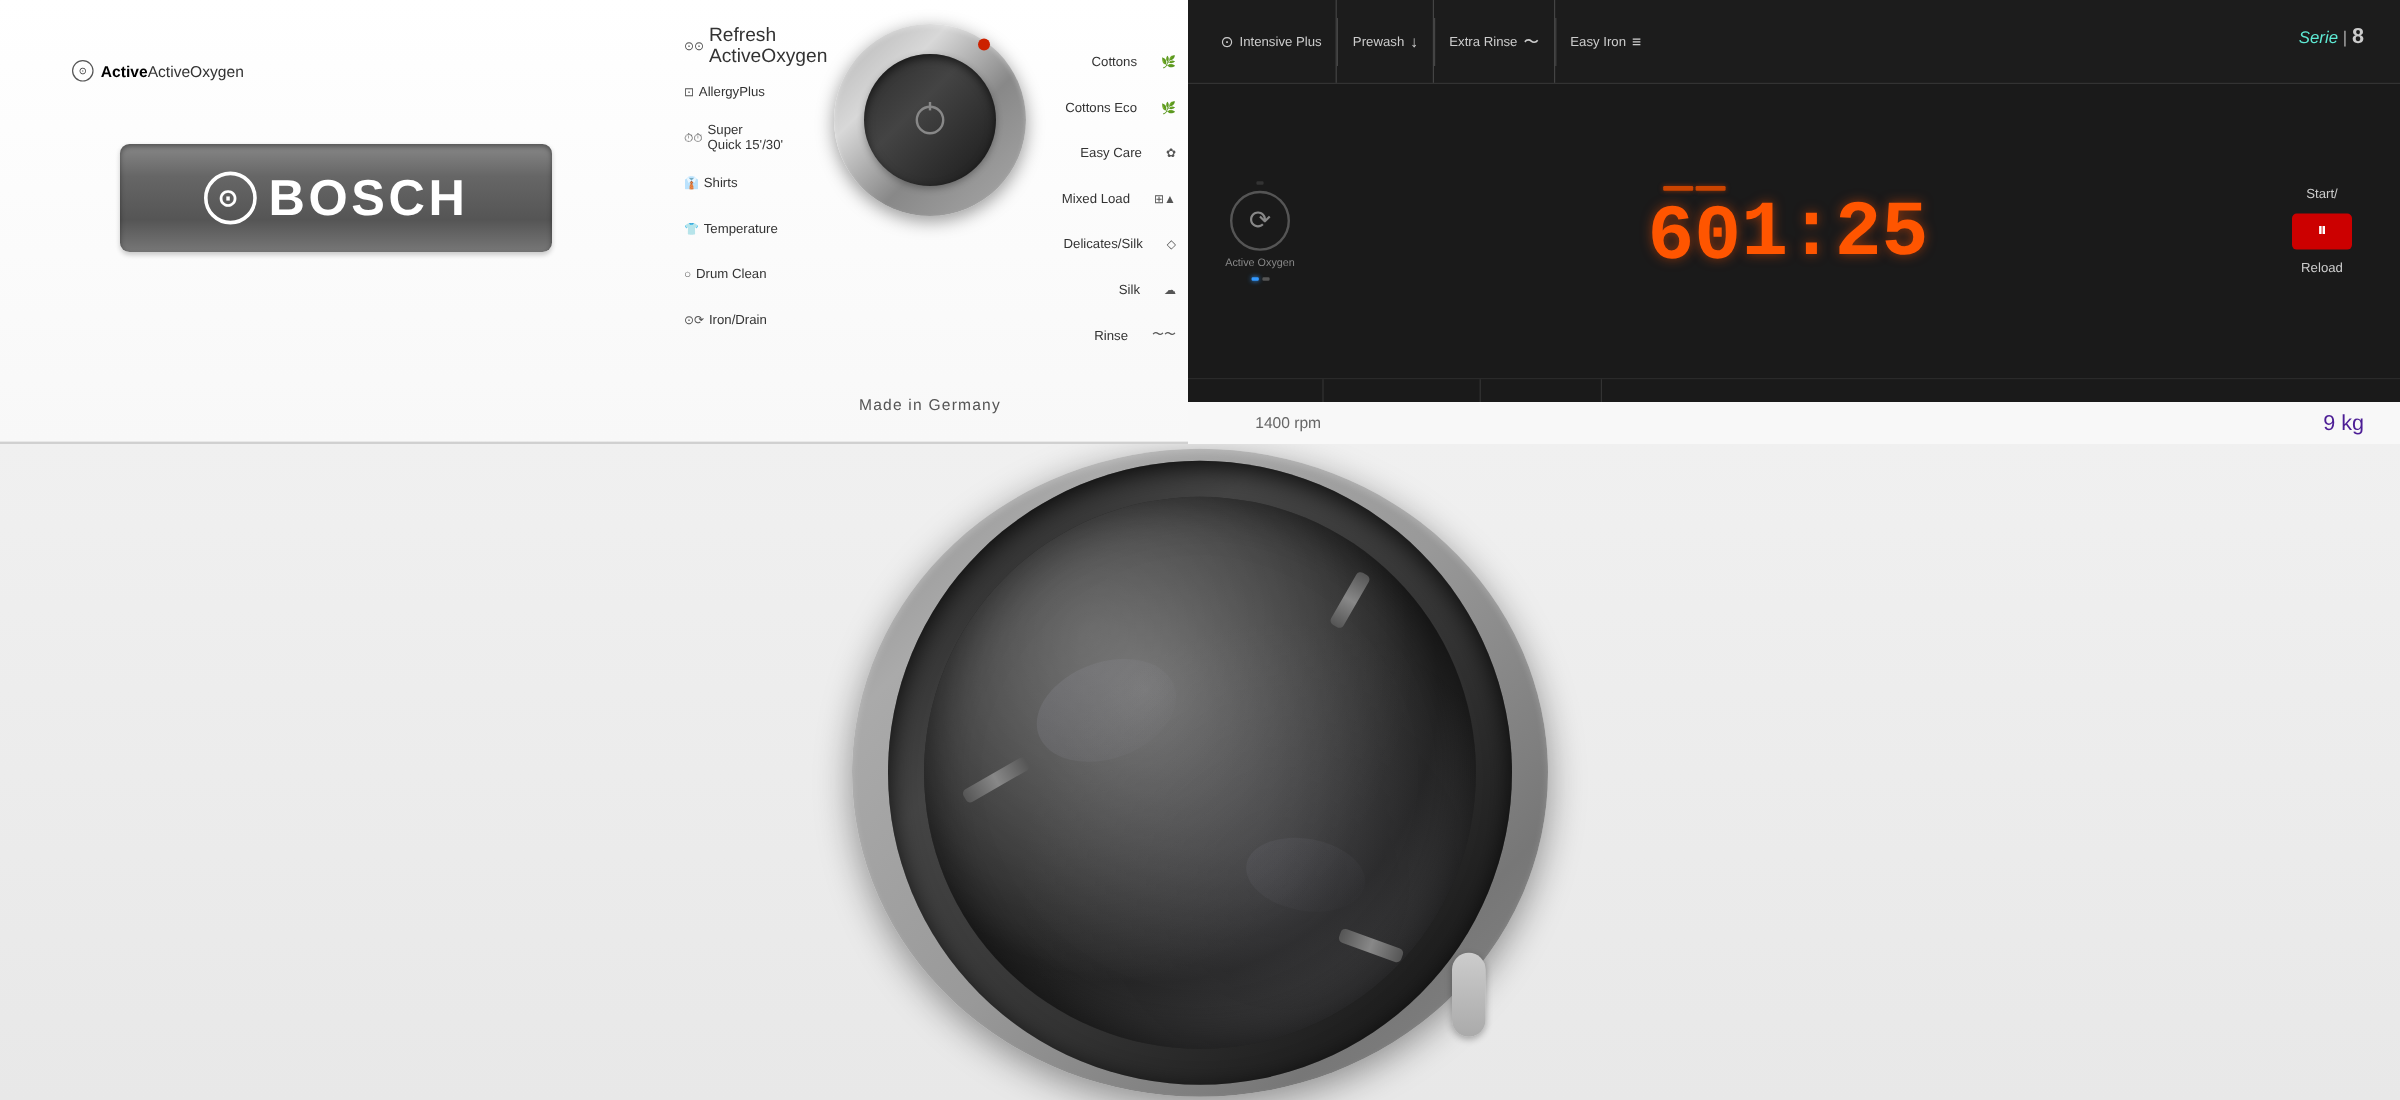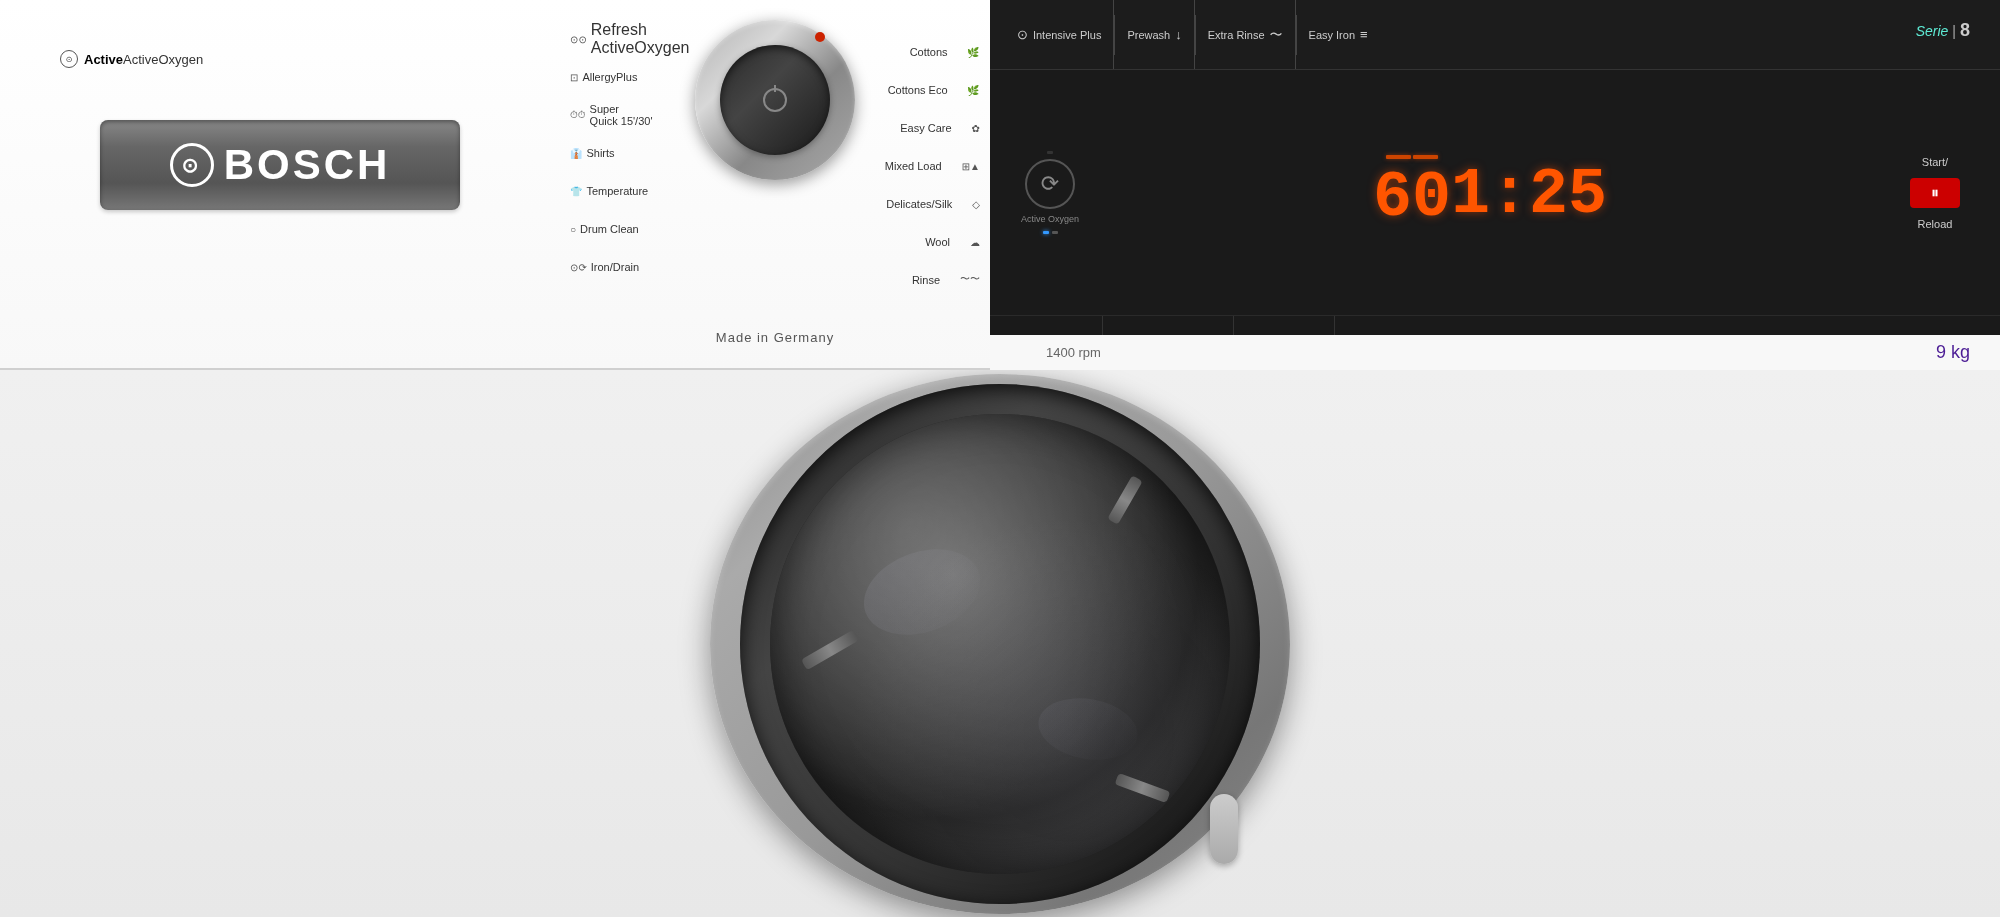--- a/index.html
+++ b/index.html
@@ -602,21 +602,21 @@
           </div>
           <div class="right-label">
             <span>Mixed Load</span>
             <span class="program-icon">⊞▲</span>
           </div>
           <div class="right-label">
             <span>Delicates/Silk</span>
             <span class="program-icon">◇</span>
           </div>
           <div class="right-label">
-            <span>Wool</span>
+            <span>Silk</span>
             <span class="program-icon">☁</span>
           </div>
           <div class="right-label">
             <span>Rinse</span>
             <span class="program-icon">〜〜</span>
           </div>
         </div>
 
       </div>
 

